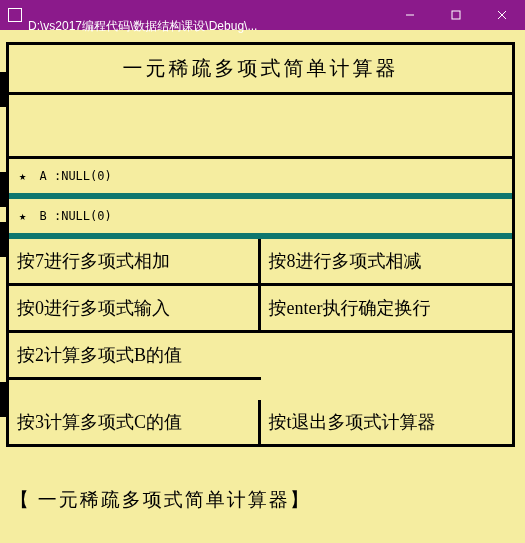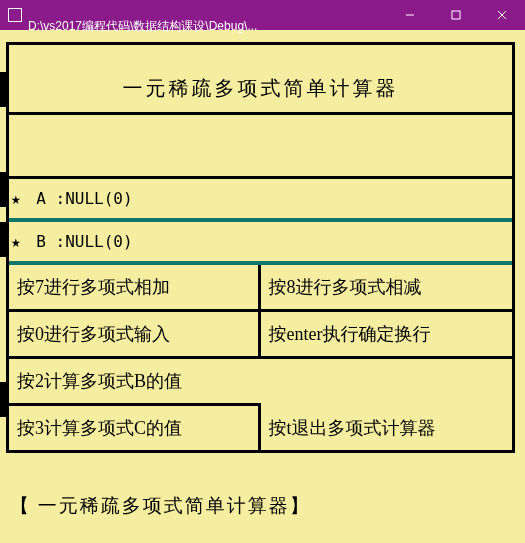--- a/index.html
+++ b/index.html
@@ -39,44 +39,43 @@
   .box {
     border: 3px solid #000;
     background: #f5eda0;
   }
   .header-row {
     text-align: center;
     font-size: 20px;
     letter-spacing: 3px;
     padding: 10px 4px;
     border-bottom: 3px solid #000;
-    margin-top: 20px;
   }
   .blank-row {
     height: 64px;
     border-bottom: 3px solid #000;
   }
   .poly-row {
-    padding: 10px 2px;
-    font-size: 16px;
-    border-bottom: 4px solid #0f766e;
+    padding: 10px 10px;
+    font-size: 12px;
+    border-bottom: 6px solid #0f766e;
     font-family: "SimSun", monospace;
   }
   .poly-row .star { margin-right: 6px; }
   .grid {
     display: grid;
     grid-template-columns: 1fr 1fr;
   }
   .cell {
     padding: 10px 8px;
     font-size: 18px;
     border-bottom: 3px solid #000;
   }
   .cell.left { border-right: 3px solid #000; }
-  .grid:last-of-type .cell.last { border-bottom: none; }
+  .grid:last-of-type .cell.last { border-bottom: none; margin-top: 20px; }
   .footer {
     margin-top: 40px;
     font-size: 19px;
     padding-left: 4px;
     letter-spacing: 2px;
   }
   .stub {
     position: absolute;
     left: 0;
     width: 9px;

